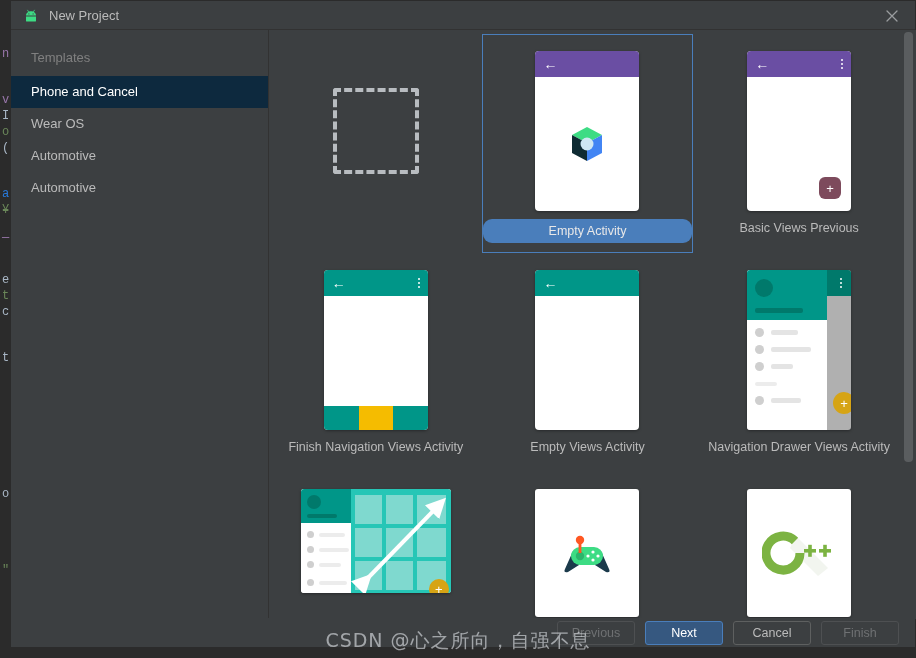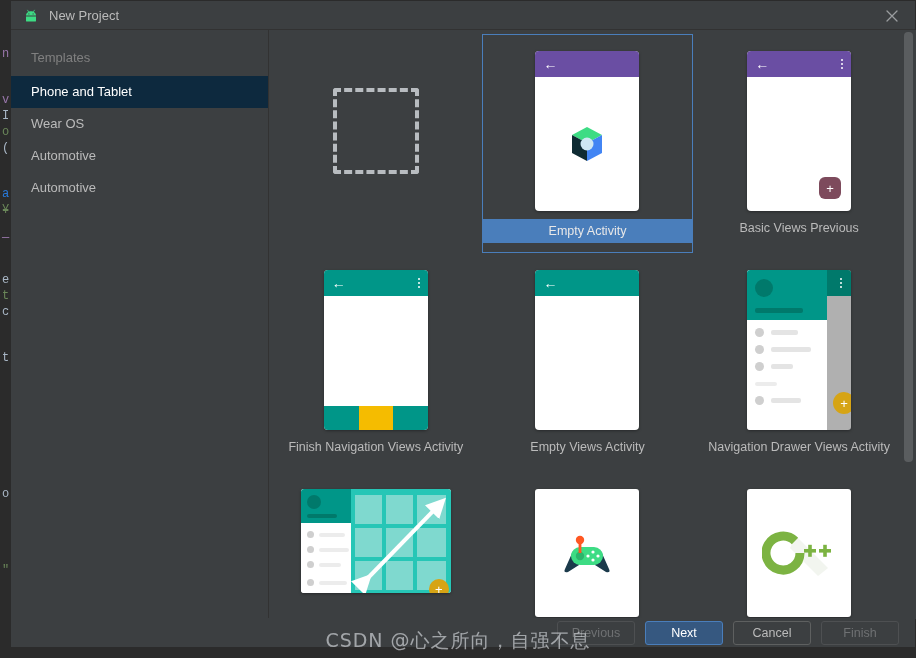--- a/index.html
+++ b/index.html
@@ -124,20 +124,21 @@
     text-align: center;
     width: 100%;
     white-space: nowrap;
   }
   .tpl.selected .tpl-label {
     background: #4a7ebb;
     color: #e8e8e8;
     line-height: 24px;
     height: 24px;
     margin-top: 8px;
+    border-radius: 9px;
   }
 
   
   .phone {
     width: 104px; height: 160px;
     background: #ffffff;
     border-radius: 4px;
     overflow: hidden;
     position: relative;
     box-shadow: 0 1px 3px rgba(0,0,0,.35);
@@ -334,21 +335,21 @@
       <span class="title-text">New Project</span>
       <div class="close-btn">
         <svg width="12" height="12" viewBox="0 0 12 12">
           <path d="M1 1 L11 11 M11 1 L1 11" stroke="#9a9d9f" stroke-width="1.3" stroke-linecap="round"></path>
         </svg>
       </div>
     </div>
 
     <div class="sidebar">
       <div class="side-item header">Templates</div>
-      <div class="side-item selected">Phone and Tablet</div>
+      <div class="side-item selected">Phone and Cancel</div>
       <div class="side-item">Wear OS</div>
       <div class="side-item">Automotive</div>
       <div class="side-item">Automotive</div>
     </div>
 
     <div class="grid-area">
       <div class="grid">
 
         <div class="tpl">
           <div class="tpl-thumb">

